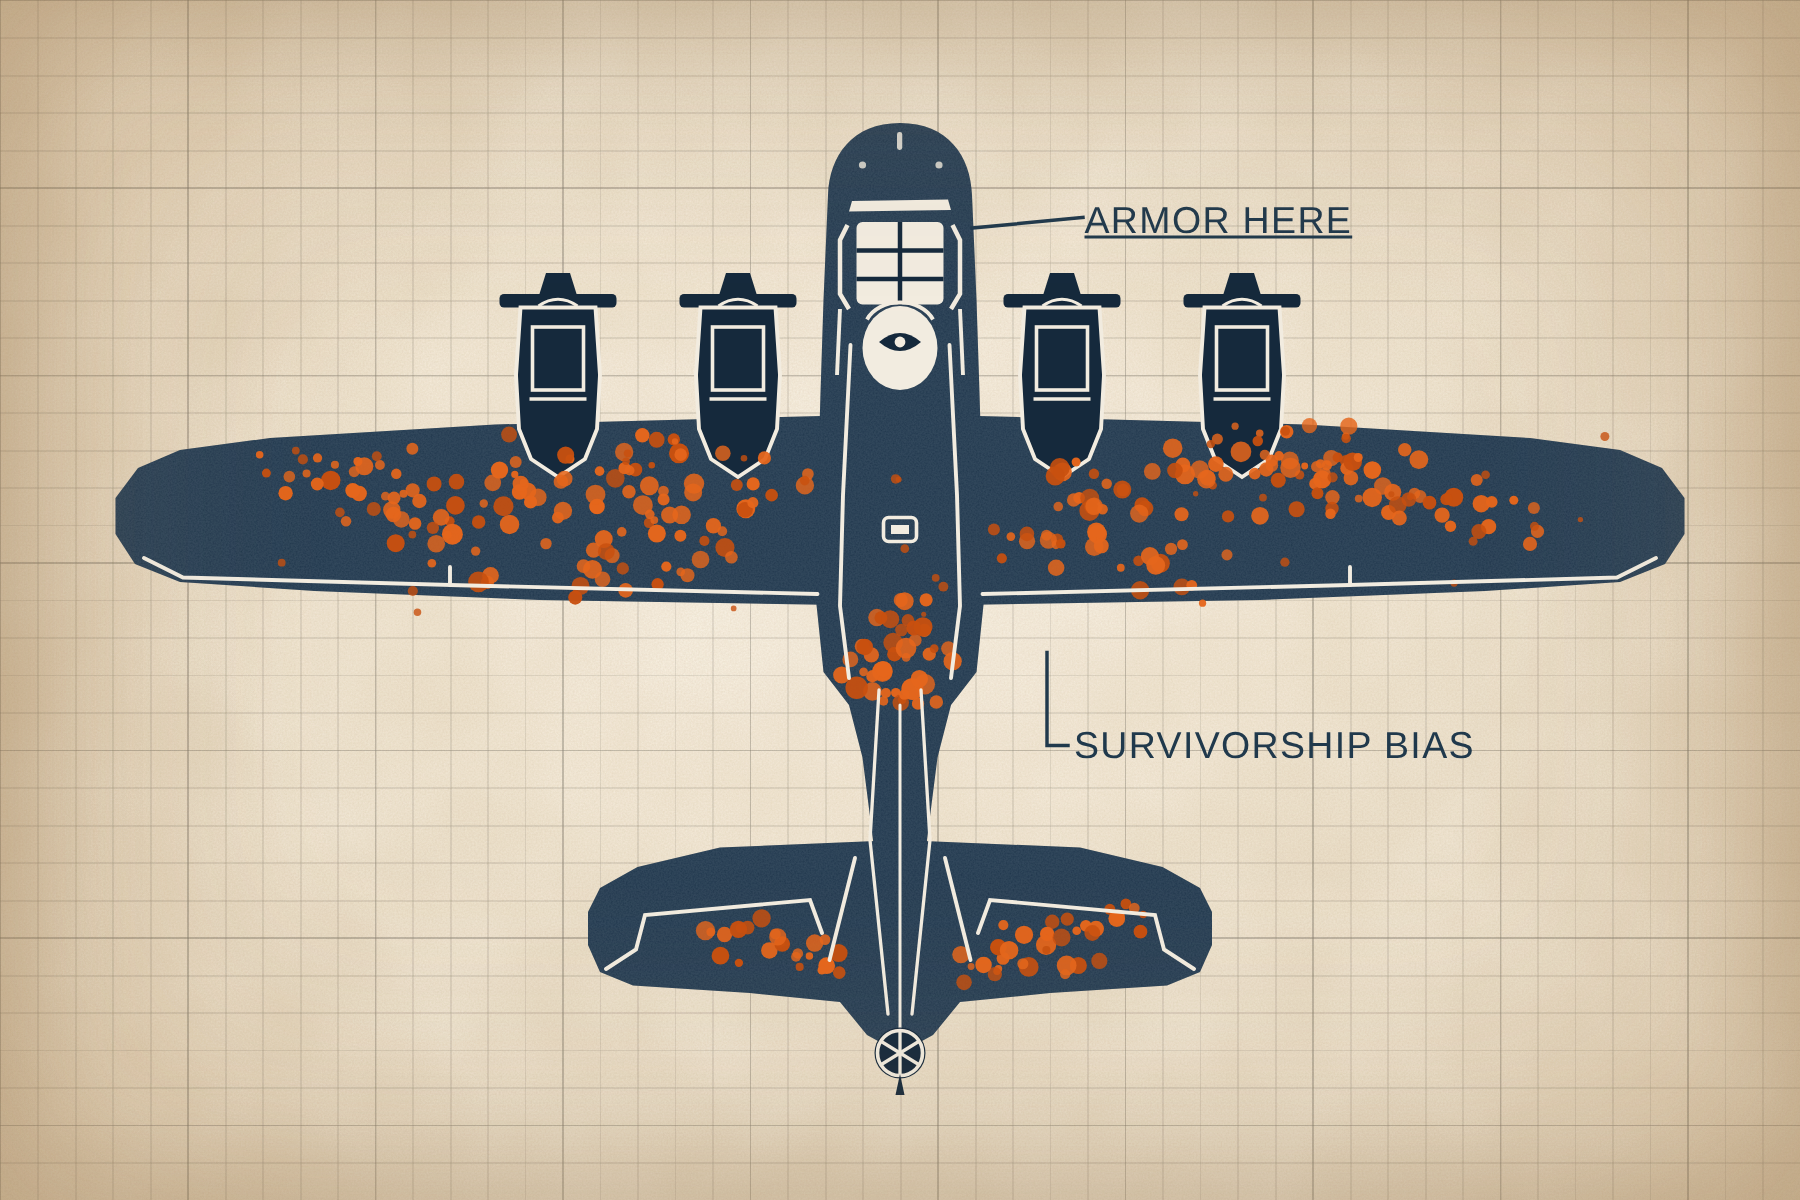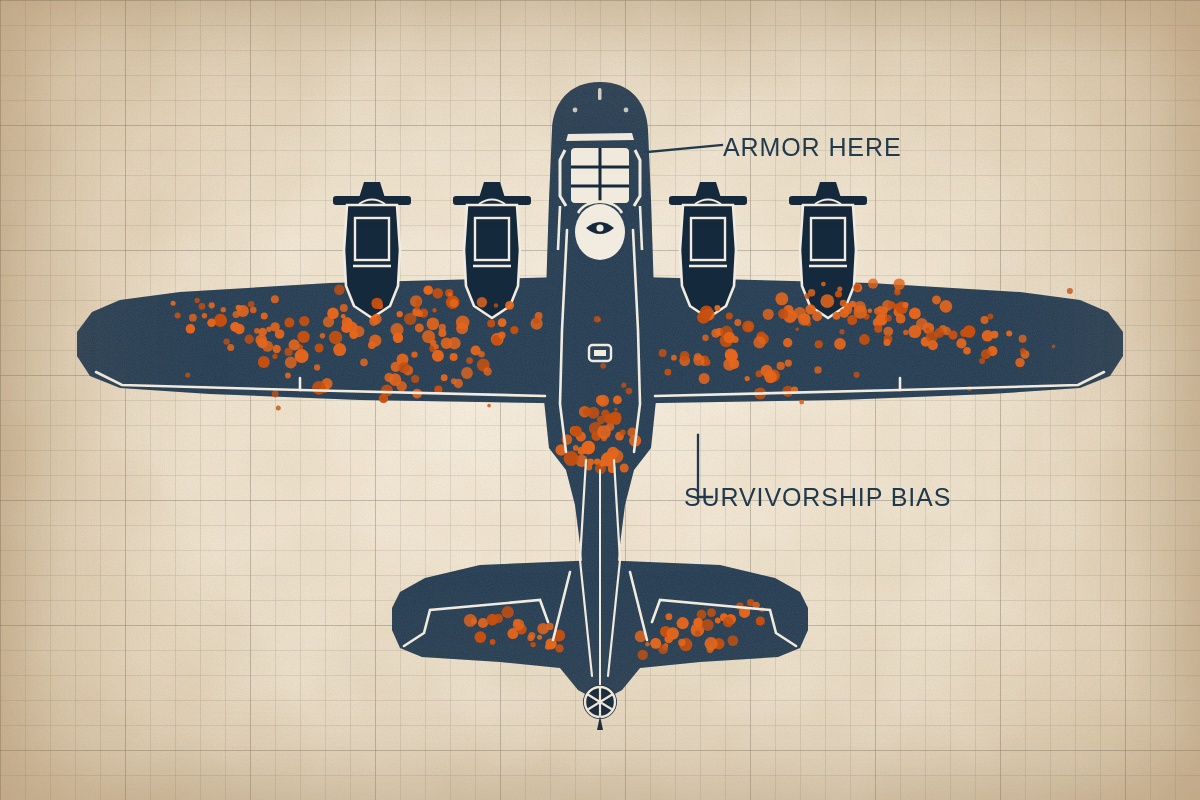--- a/index.html
+++ b/index.html
@@ -47,22 +47,22 @@
   #art{position:absolute;inset:0;}
   .lbl{
     position:absolute;
     color:#20394c;
     font-size:25px;
     letter-spacing:.9px;
     font-weight:400;
     white-space:nowrap;
     font-family:"Liberation Sans", sans-serif;
   }
-  #label-armor{left:723px;top:133px;}
-  #label-survivorship{left:684px;top:483px;}
+  #label-armor{left:723px;top:133px;text-decoration:underline;}
+  #label-survivorship{left:716px;top:483px;}
 </style>
 </head>
 <body>
 
 <div id="stage">
 
   <div id="paper"></div>
   <div id="paper-tone"></div>
   <div id="grid"></div>
 

